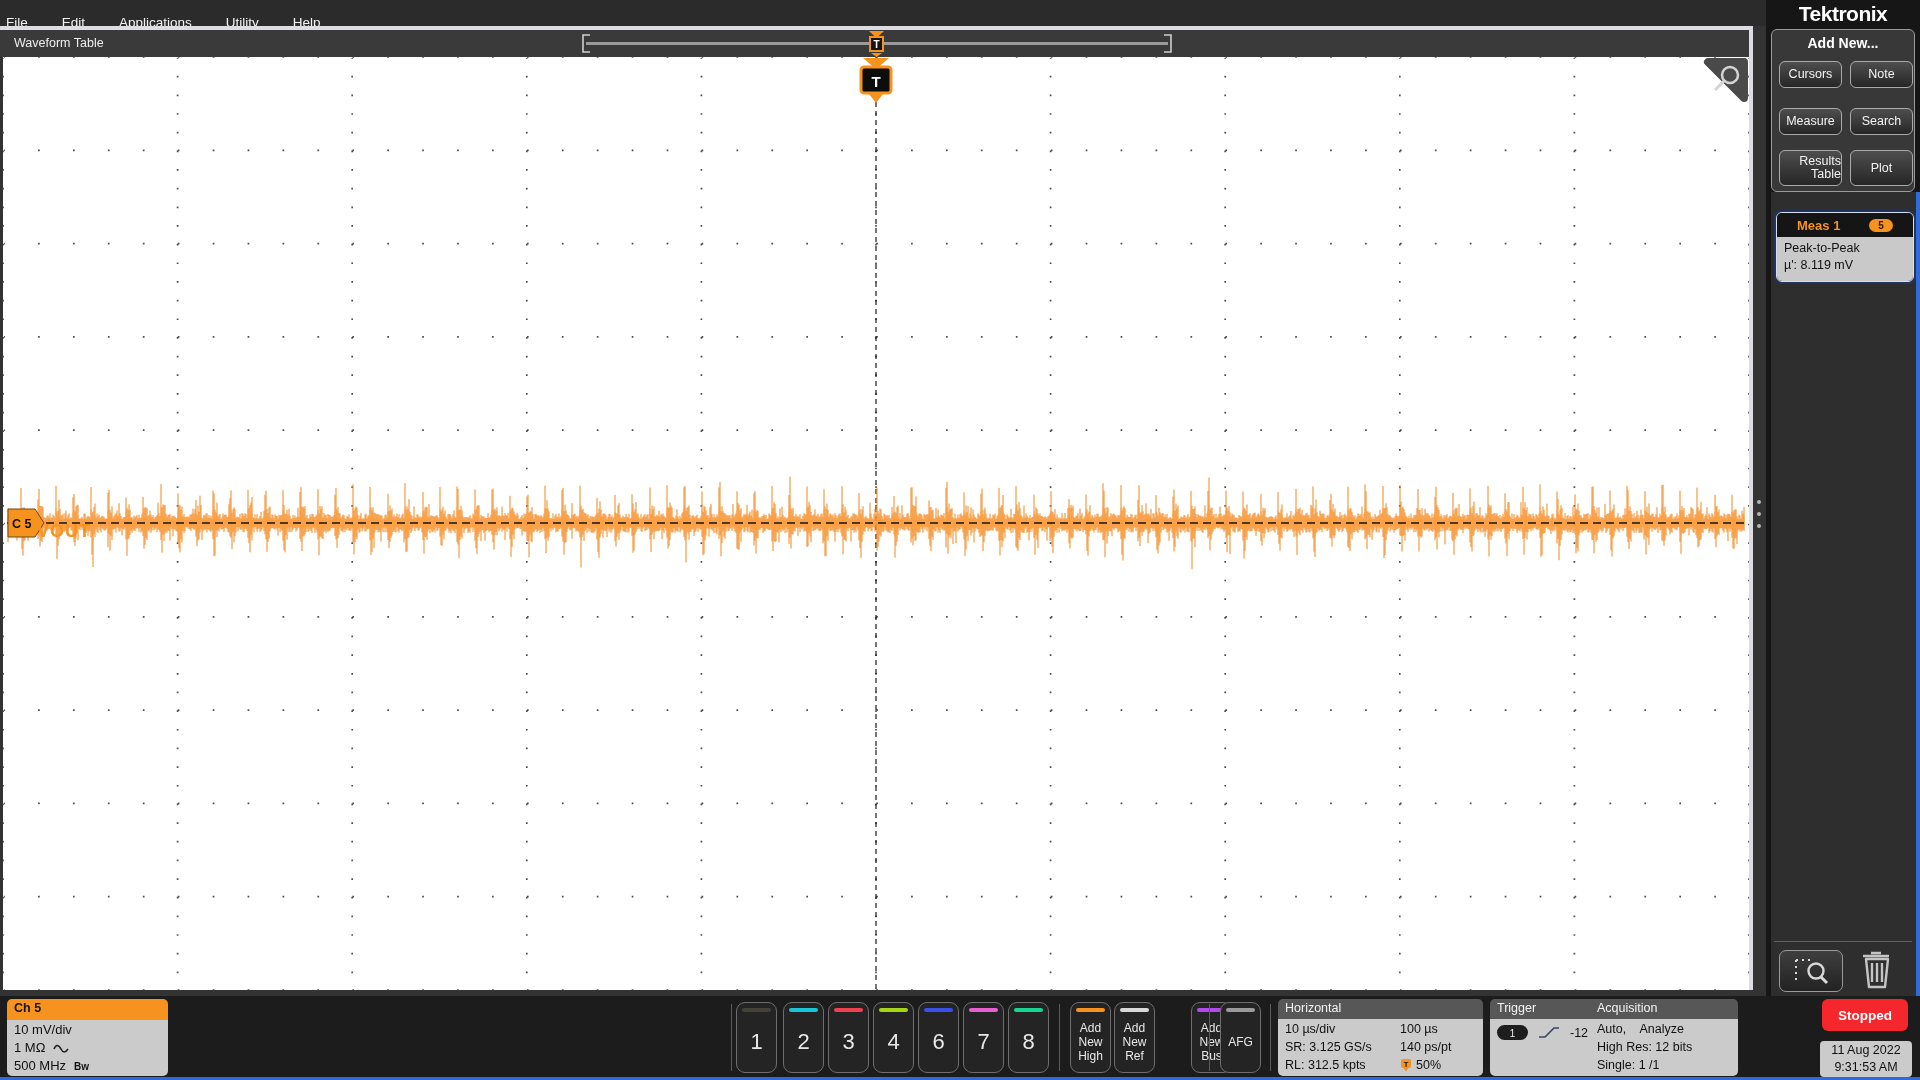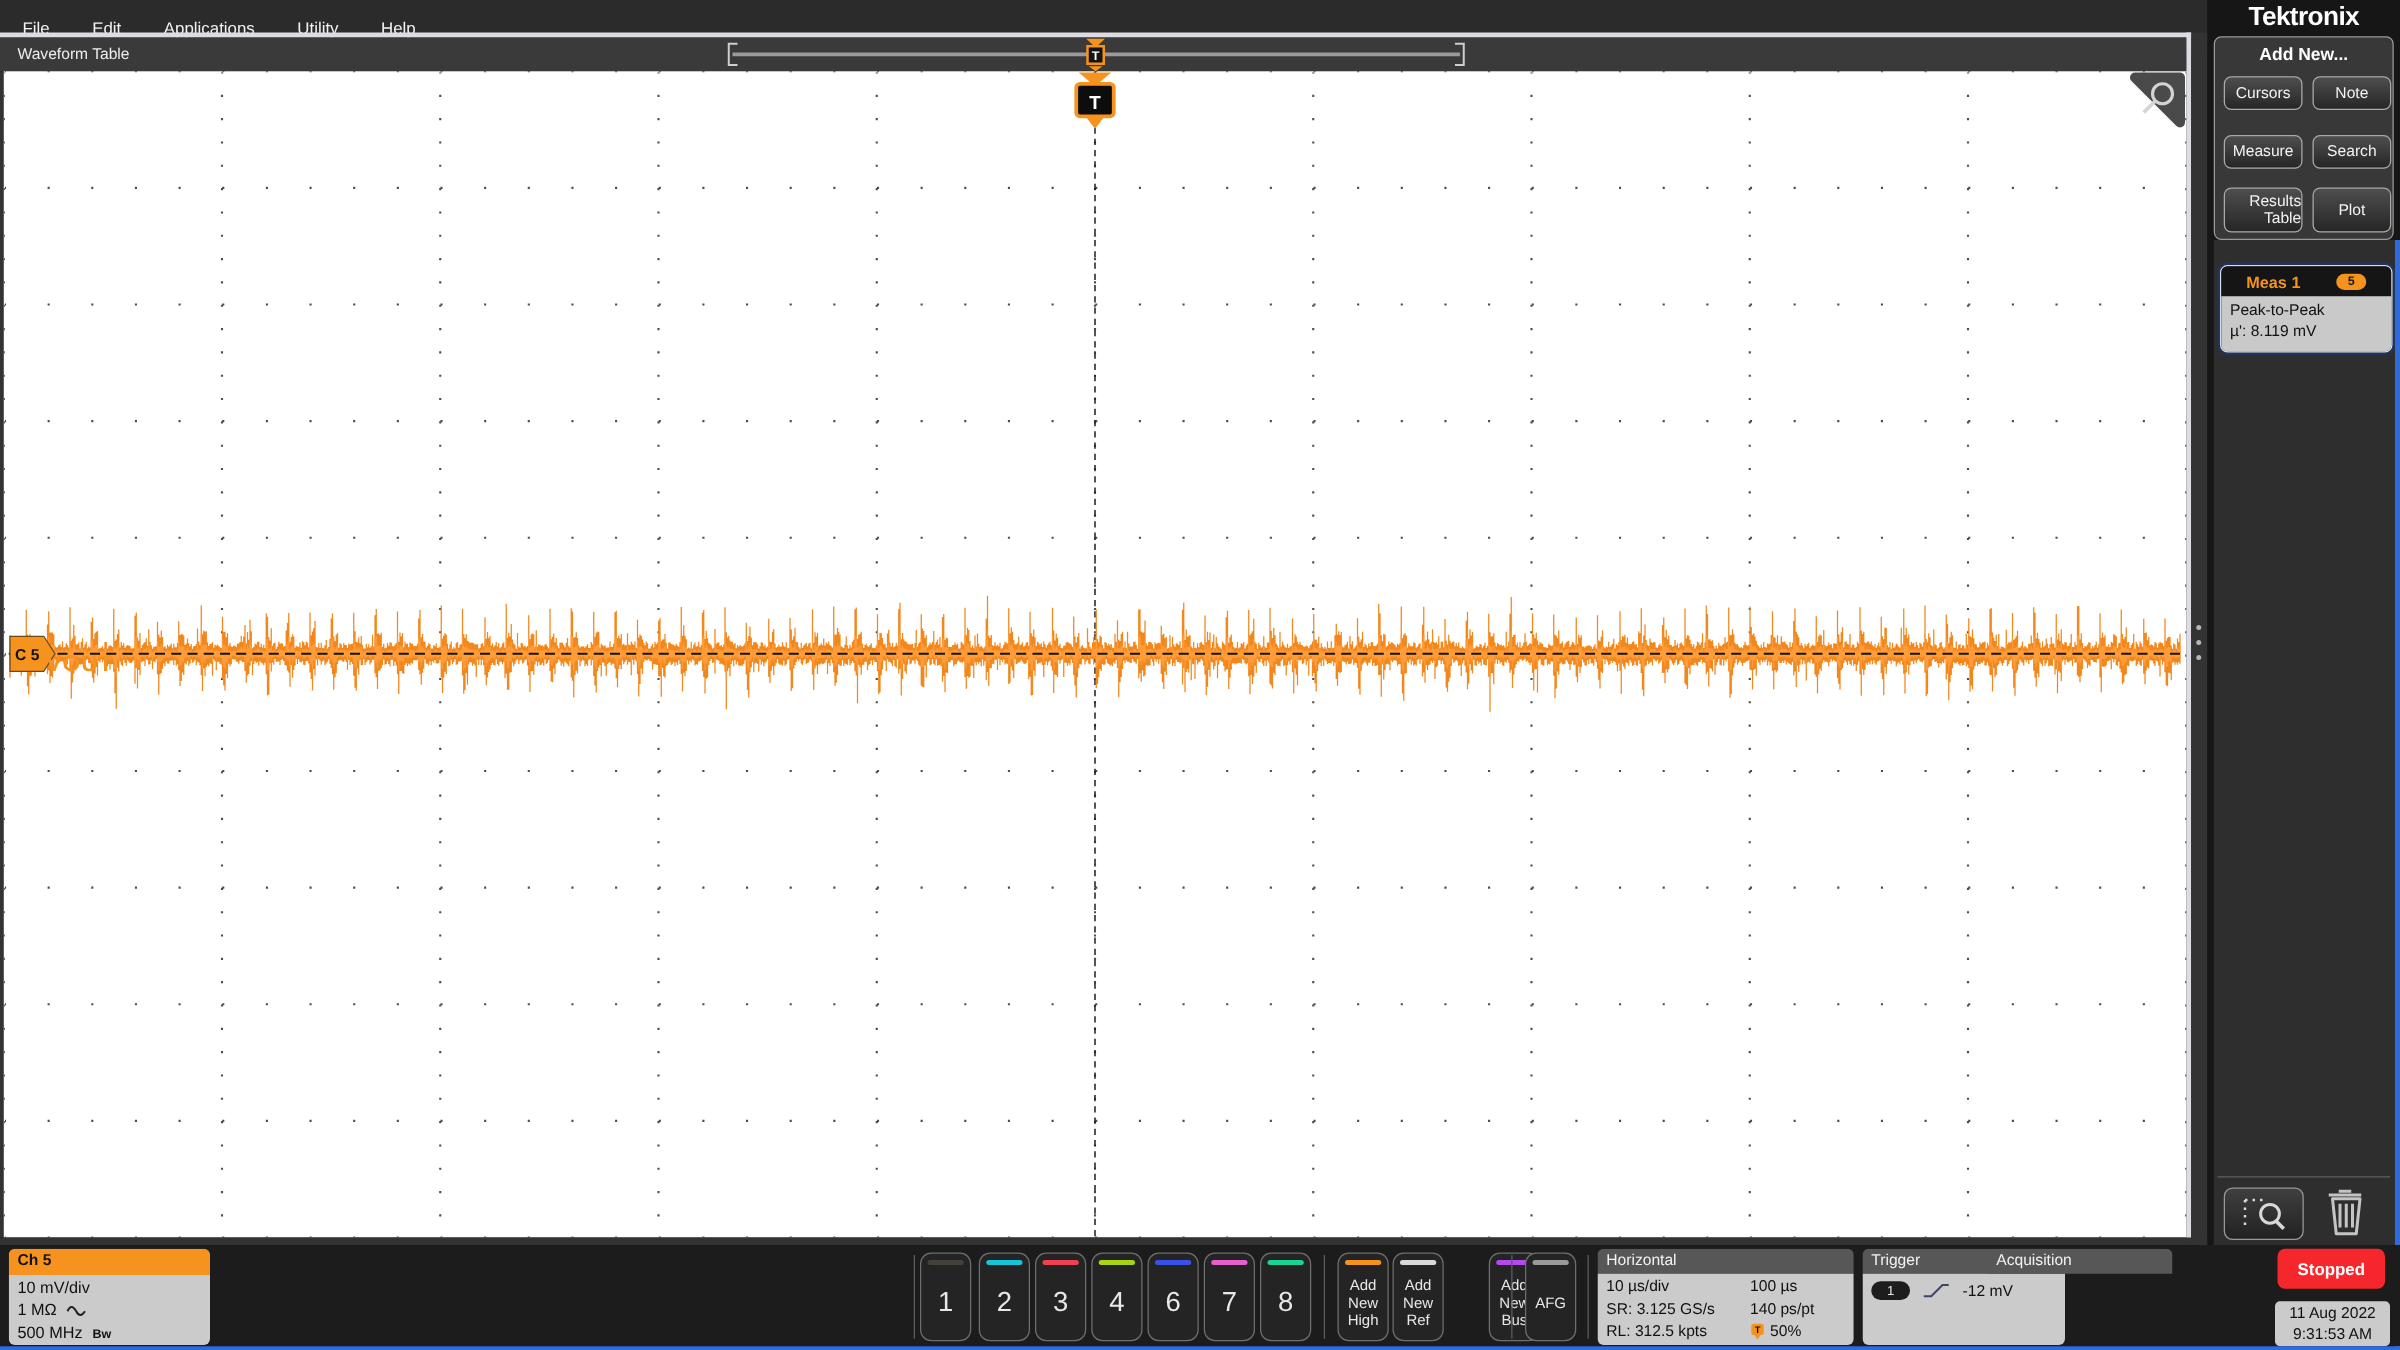--- a/index.html
+++ b/index.html
@@ -2,21 +2,21 @@
 <html><head>
 <meta charset="utf-8">
 <style>
   html,body{margin:0;padding:0;background:#000;width:1920px;height:1080px;overflow:hidden;
     font-family:"Liberation Sans",sans-serif;-webkit-font-smoothing:antialiased;}
   .abs{position:absolute;}
   #app{position:relative;width:1920px;height:1080px;background:#111;}
 
   
   #menubar{left:0;top:0;width:1766px;height:44px;background:#2b2b2b;display:flex;align-items:center;
-    gap:34px;padding-left:18px;box-sizing:border-box;}
+    gap:34px;padding-left:6px;box-sizing:border-box;}
   .menu-item{color:#f2f2f2;font-size:13.5px;cursor:default;}
 
   
   #frame-top{left:0;top:26px;width:1753px;height:4px;background:#dcdce2;}
   #frame-right{left:1749px;top:26px;width:4px;height:970px;background:#dcdce2;}
 
   
   #tabbar{left:0;top:30px;width:1749px;height:27px;background:#3a3a3a;}
   #tab-title{left:14px;top:36px;color:#eee;font-size:12.5px;}
 
@@ -312,20 +312,25 @@
         <svg width="22" height="15">
           <path d="M1 12 h6 l9 -9 h5" fill="none" stroke="#3d4666" stroke-width="1.7"></path>
         </svg>
         <span>-12 mV</span>
       </div>
     </div>
   </div>
 
   <div class="badge" style="left:1590px;width:148px;height:77px">
     <div class="badge-hd">Acquisition</div>
+    <div class="badge-bd" style="height:57px">
+      <div class="hrow" style="white-space:pre">Auto,    Analyze</div>
+      <div class="hrow">High Res: 12 bits</div>
+      <div class="hrow">Single: 1 /1</div>
+    </div>
   </div>
 
   <div id="stopped-btn" class="abs">Stopped</div>
   <div id="datetime-badge" class="abs">
     <div>11 Aug 2022</div>
     <div>9:31:53 AM</div>
   </div>
 
   <div id="edge-blue-bottom" class="abs"></div>
 </div>

